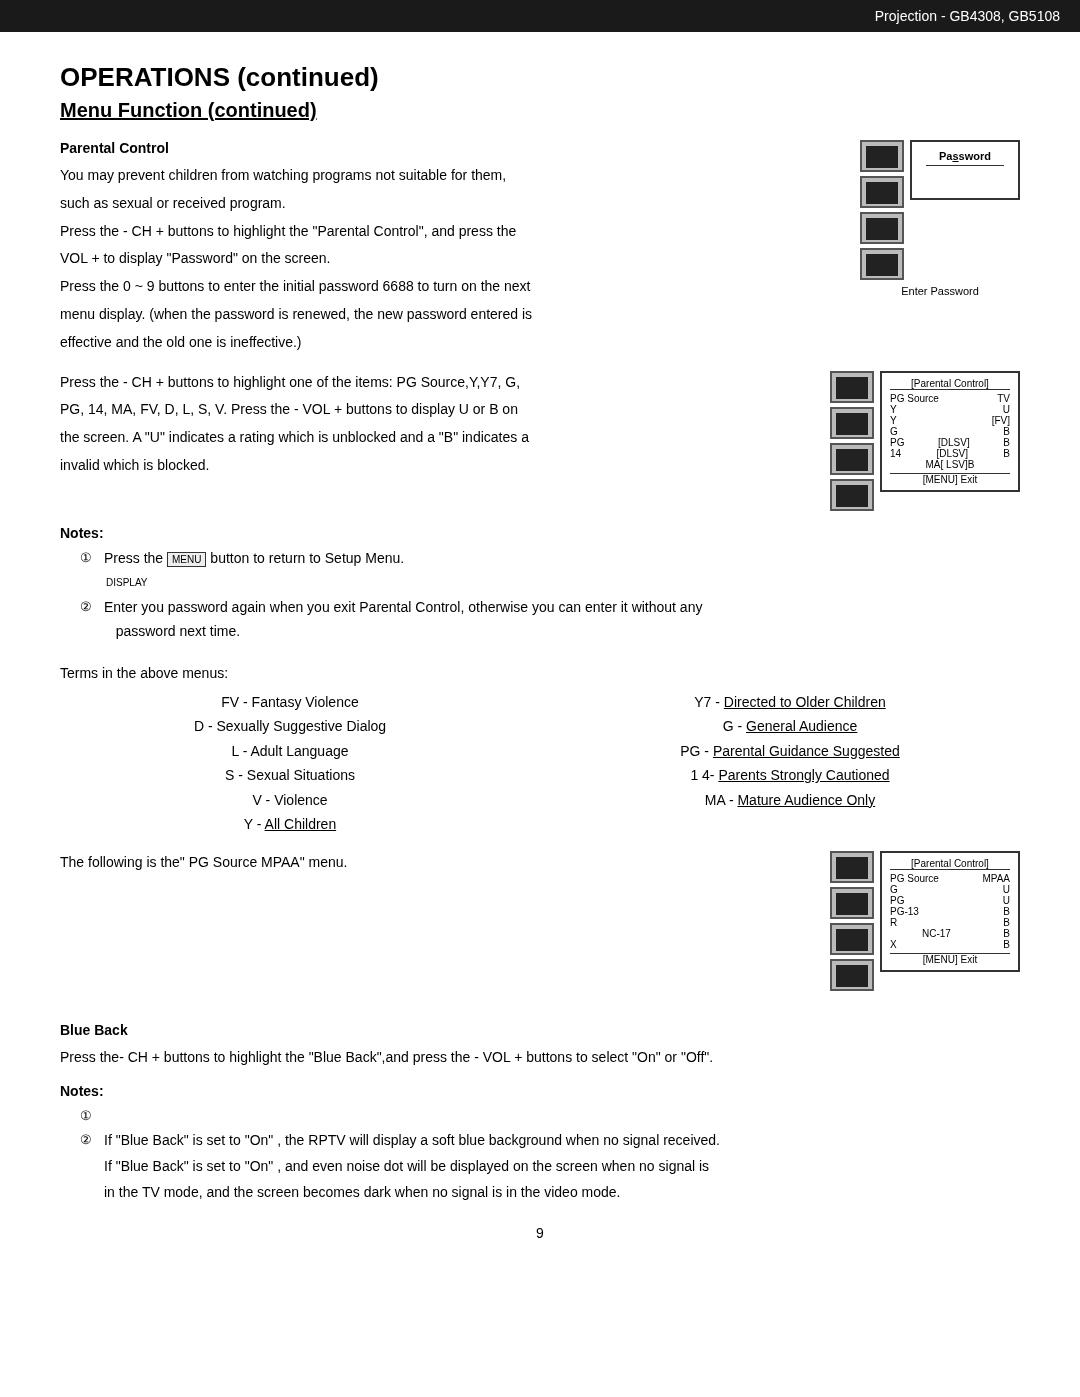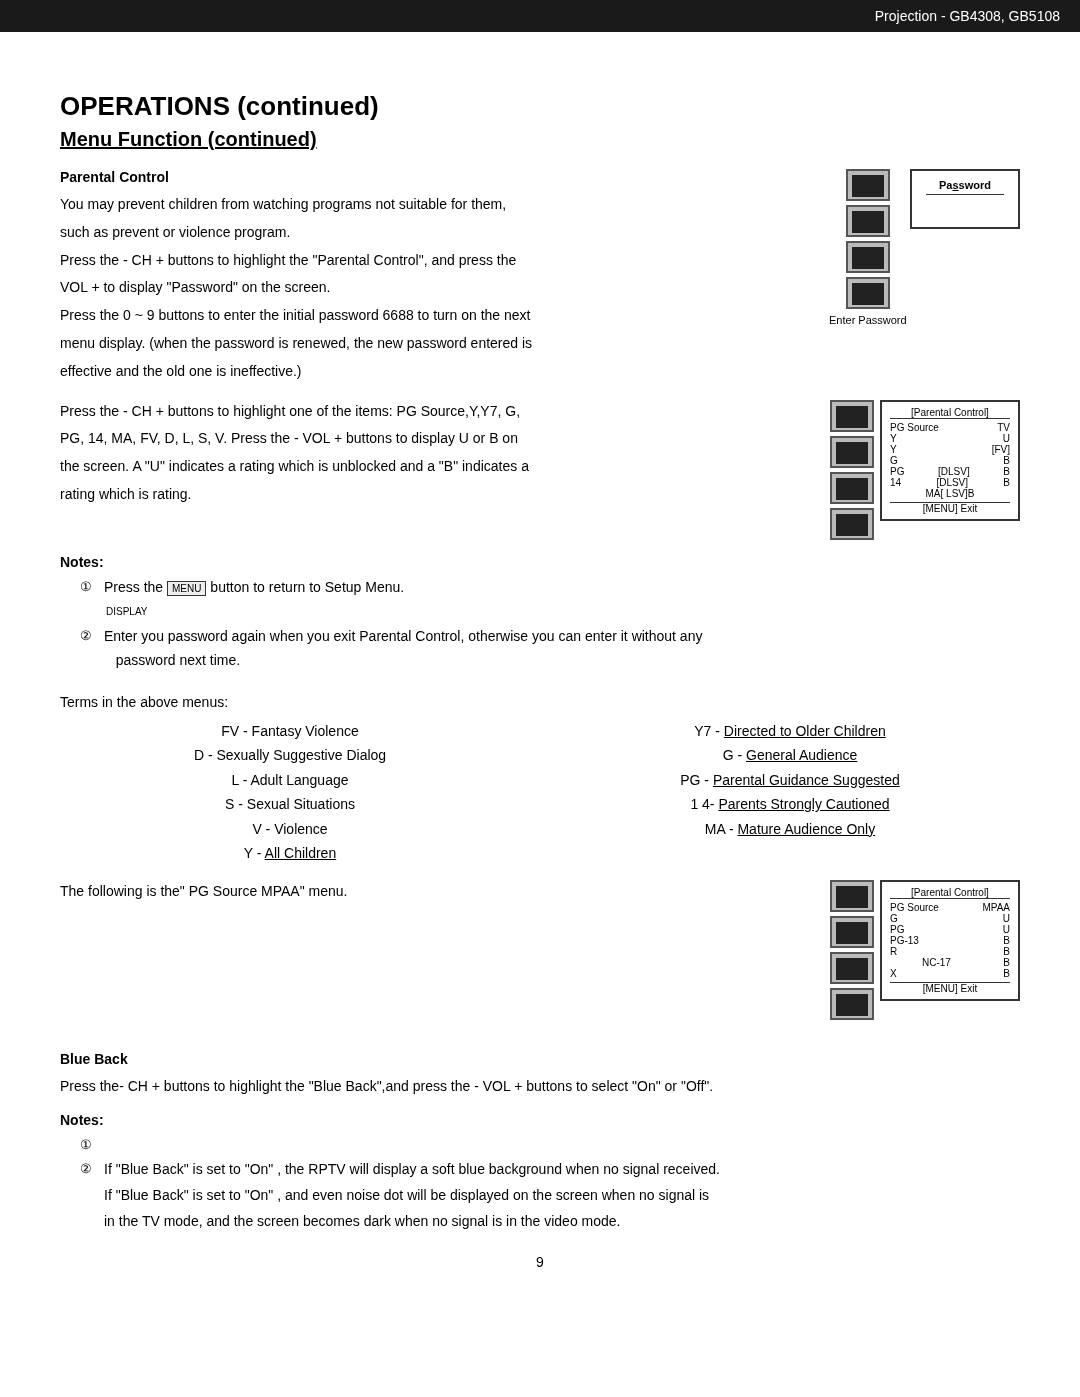--- a/index.html
+++ b/index.html
@@ -19,21 +19,20 @@
       padding: 8px 20px;
       font-size: 14px;
     }
     .main-content {
       padding: 30px 60px 40px 60px;
     }
     .page-main-title {
       font-size: 26px;
       font-weight: bold;
       margin-bottom: 6px;
-      margin-top: 29px;
     }
     .page-sub-title {
       font-size: 20px;
       font-weight: bold;
       text-decoration: underline;
       margin-bottom: 18px;
     }
     .section-title {
       font-size: 14px;
       font-weight: bold;
@@ -73,20 +72,21 @@
       line-height: 1.7;
       text-align: center;
     }
     .terms-grid .term-item {
       line-height: 1.75;
     }
     .underline-text {
       text-decoration: underline;
     }
     .screen-caption {
+      text-align: center;
       font-size: 11px;
       margin-top: 3px;
     }
     .layout-row {
       display: flex;
       justify-content: space-between;
       align-items: flex-start;
       margin-bottom: 12px;
     }
     .layout-left {
@@ -110,30 +110,30 @@
 
 <div class="main-content">
 
   <div class="page-main-title">OPERATIONS (continued)</div>
   <div class="page-sub-title">Menu Function (continued)</div>
 
   <div class="layout-row">
     <div class="layout-left">
       <div class="section-title">Parental Control</div>
       <div class="body-text">You may prevent children from watching programs not suitable for them,</div>
-      <div class="body-text">such as prevent or violence program.</div>
+      <div class="body-text">such as sexual or received program.</div>
       <div class="body-text">Press the - CH + buttons to highlight the "Parental Control",  and  press the</div>
       <div class="body-text">VOL + to display "Password" on the screen.</div>
       <div class="body-text">Press the 0 ~ 9 buttons to enter the initial password 6688 to turn on the next</div>
       <div class="body-text">menu display. (when the password is renewed, the new password entered is</div>
       <div class="body-text">effective and the old one is ineffective.)</div>
     </div>
     <div class="layout-right">
 
-      <div style="display:flex; gap:20px; align-items:flex-start;margin-left:17px;">
+      <div style="display:flex; gap:6px; align-items:flex-start;">
 
         <div style="display:flex; flex-direction:column; gap:4px;">
           <div style="width:44px; height:32px; border:2px solid #555; background:#bbb; position:relative;">
             <div style="width:32px; height:22px; background:#222; margin:4px auto;"></div>
           </div>
           <div style="width:44px; height:32px; border:2px solid #555; background:#bbb; position:relative;">
             <div style="width:32px; height:22px; background:#222; margin:4px auto;"></div>
           </div>
           <div style="width:44px; height:32px; border:2px solid #555; background:#bbb; position:relative;">
             <div style="width:32px; height:22px; background:#222; margin:4px auto;"></div>
@@ -150,21 +150,21 @@
       </div>
       <div class="screen-caption" style="margin-top:5px;">Enter  Password</div>
     </div>
   </div>
 
   <div class="layout-row" style="margin-top:10px;">
     <div class="layout-left">
       <div class="body-text">Press the - CH + buttons to highlight one of the items: PG Source,Y,Y7, G,</div>
       <div class="body-text">PG, 14, MA, FV, D, L, S, V.  Press  the  - VOL + buttons to display U or B on</div>
       <div class="body-text">the screen. A "U" indicates a rating which is unblocked and a "B" indicates a</div>
-      <div class="body-text">rating which is rating.</div>
+      <div class="body-text">invalid which is blocked.</div>
     </div>
     <div class="layout-right">
       <div style="display:flex; gap:6px; align-items:flex-start;">
         <div style="display:flex; flex-direction:column; gap:4px;">
           <div style="width:44px; height:32px; border:2px solid #555; background:#bbb;">
               <div style="width:32px; height:22px; background:#222; margin:4px auto;"></div>
             </div>
           <div style="width:44px; height:32px; border:2px solid #555; background:#bbb;">
               <div style="width:32px; height:22px; background:#222; margin:4px auto;"></div>
             </div>

